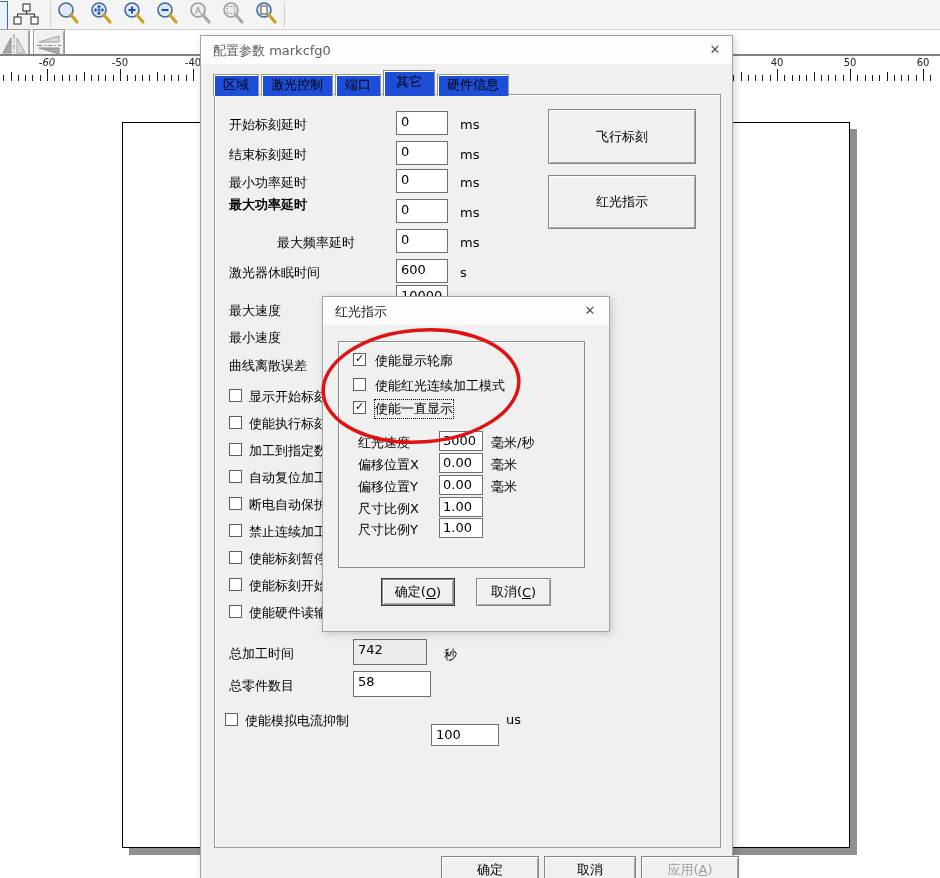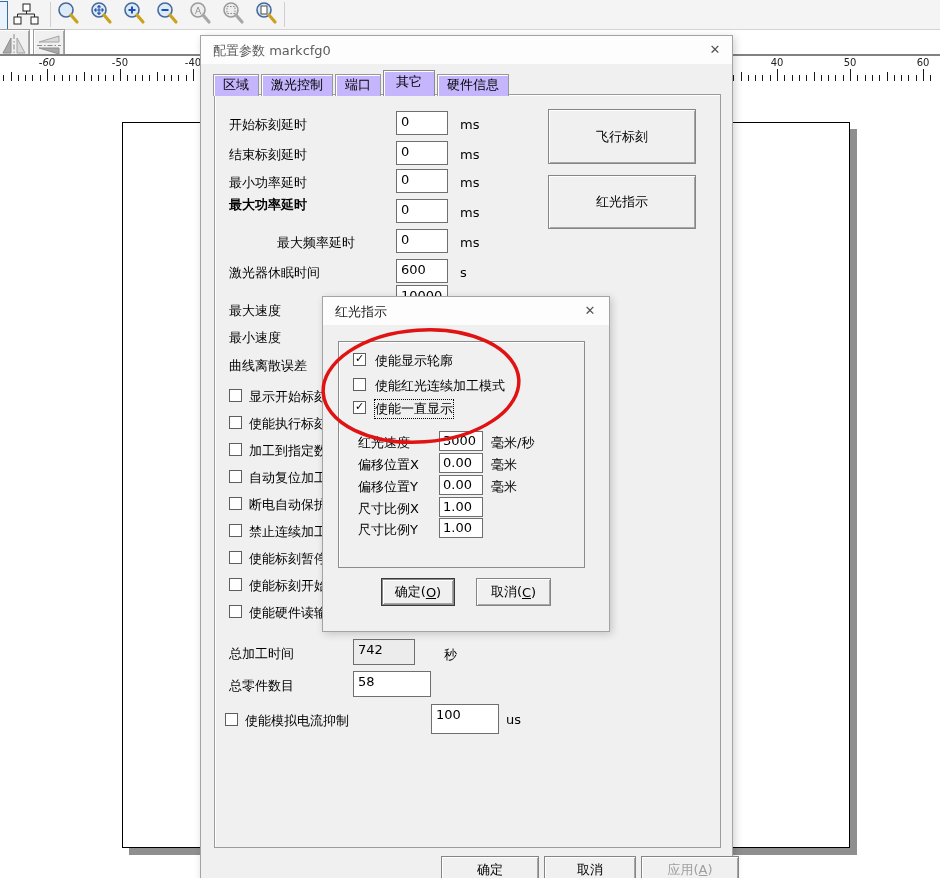--- a/index.html
+++ b/index.html
@@ -30,21 +30,21 @@
        padding:2px 4px;white-space:nowrap;overflow:hidden;font-size:13px;}
   .fld.ro{background:#ececec;}
   .cb{position:absolute;width:13px;height:13px;background:#fff;border:1px solid #5e5e5e;box-sizing:border-box;
       font-size:11px;line-height:10px;text-align:center;color:#000;}
   .btn{position:absolute;background:#f0f0f0;border:1px solid #858585;
        box-shadow:inset 1px 1px 0 #ffffff,inset -1px -1px 0 #a6a6a6;
        display:flex;align-items:center;justify-content:center;box-sizing:border-box;font-size:13px;color:#000;}
   .btn.default{border:1px solid #3a3a3a;box-shadow:inset 0 0 0 1px #8a8a8a,inset 2px 2px 0 #ffffff,inset -2px -2px 0 #a6a6a6;}
   .btn.disabled{color:#9f9f9f;}
   .tabs{position:absolute;left:12px;top:37px;height:23px;display:flex;align-items:flex-end;z-index:2;}
-  .tab{height:21px;line-height:20px;padding:0 9px;background:#c4b5fd;border:1px solid #989898;border-bottom:none;
+  .tab{height:21px;line-height:20px;padding:0 9px;background:#1d4ed8;border:1px solid #989898;border-bottom:none;
        margin-right:2px;box-shadow:inset 1px 1px 0 #fff;white-space:nowrap;}
   .tab.active{height:25px;line-height:22px;padding:0 12px;position:relative;z-index:3;border-color:#8a8a8a;text-align:right;}
   .panel{position:absolute;left:13px;top:58px;width:505px;height:752px;background:#f0f0f0;
          border:1px solid #9b9b9b;box-shadow:inset 1px 1px 0 #ffffff;}
   .groupbox{position:absolute;border:1px solid #8c8c8c;box-shadow:1px 1px 0 #fff inset;}
   .focus{outline:1px dotted #000;text-align:right;}
   .u{text-decoration:underline;}
 </style>
 </head>
 <body>
@@ -328,28 +328,28 @@
     <div class="cb" style="left:28px;top:488px;"></div>
     <span class="lbl" style="left:48px;top:487px;">禁止连续加工模</span>
     <div class="cb" style="left:28px;top:515px;"></div>
     <span class="lbl" style="left:48px;top:514px;">使能标刻暂停模</span>
     <div class="cb" style="left:28px;top:542px;"></div>
     <span class="lbl" style="left:48px;top:541px;">使能标刻开始信</span>
     <div class="cb" style="left:28px;top:569px;"></div>
     <span class="lbl" style="left:48px;top:568px;">使能硬件读输入</span>
 
     <span class="lbl" style="left:28px;top:609px;">总加工时间</span>
-    <div class="fld ro" style="left:152px;top:603px;width:62px;height:26px;">742</div>
+    <div class="fld ro" style="left:152px;top:603px;width:74px;height:26px;">742</div>
     <span class="lbl" style="left:243px;top:610px;">秒</span>
     <span class="lbl" style="left:28px;top:641px;">总零件数目</span>
     <div class="fld" style="left:152px;top:635px;width:78px;height:26px;">58</div>
 
     <div class="cb" style="left:24px;top:677px;"></div>
     <span class="lbl" style="left:44px;top:676px;">使能模拟电流抑制</span>
-    <div class="fld" style="left:230px;top:668px;width:68px;height:30px;">100</div>
+    <div class="fld" style="left:230px;top:688px;width:68px;height:22px;">100</div>
     <span class="lbl" style="left:305px;top:676px;">us</span>
 
     <div class="btn" style="left:240px;top:820px;width:98px;height:27px;">确定</div>
     <div class="btn" style="left:343px;top:820px;width:92px;height:27px;">取消</div>
     <div class="btn disabled" style="left:440px;top:820px;width:98px;height:27px;">
       <span>应用(</span>
         <span class="u">A</span>
         <span>)</span>
     </div>
   </div>

